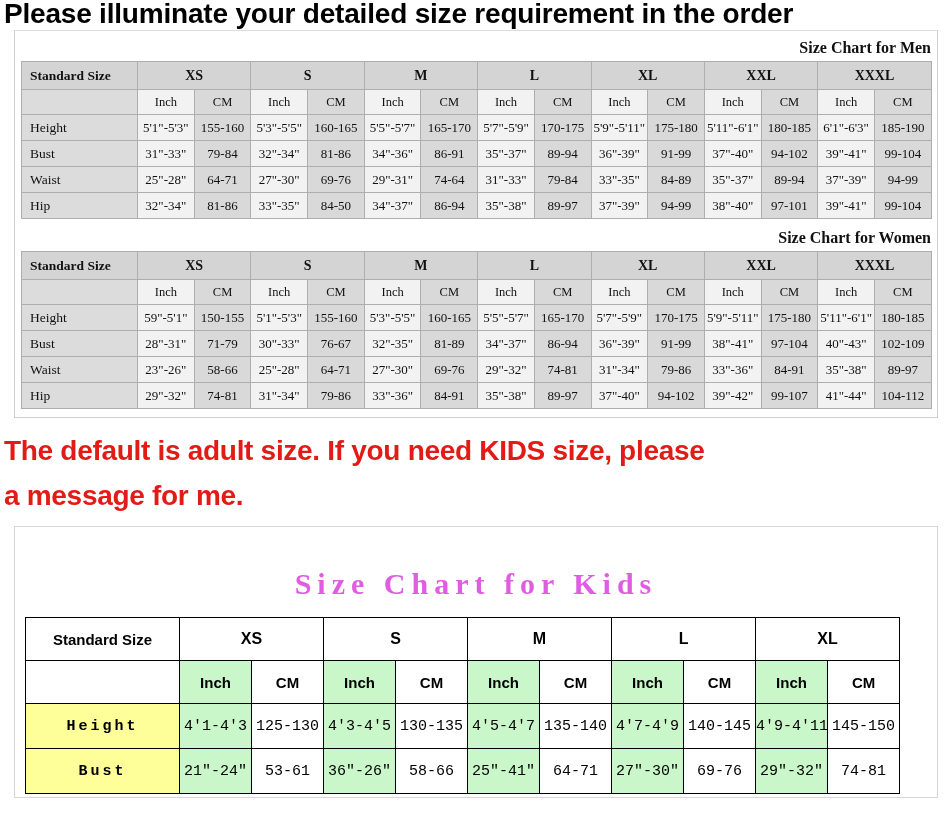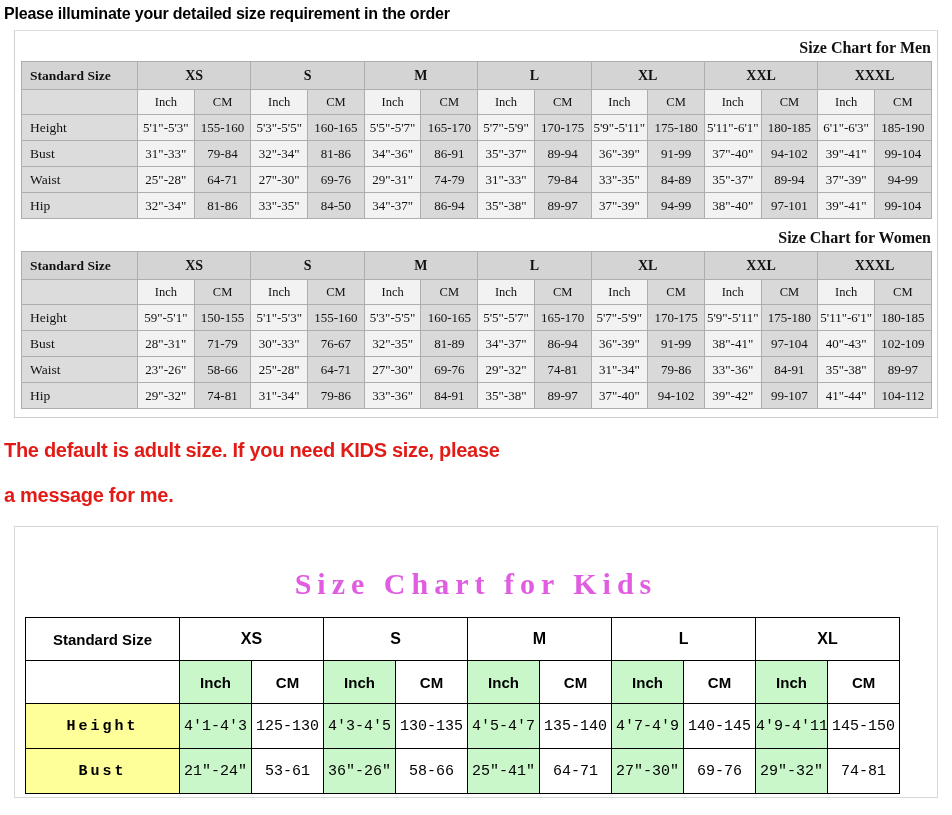--- a/index.html
+++ b/index.html
@@ -17,21 +17,21 @@
   .page {
     position: relative;
     width: 952px;
     height: 815px;
   }
 
   
   .top-heading {
     font-family: "Liberation Sans", sans-serif;
     font-weight: bold;
-    font-size: 16px;
+    font-size: 28px;
     color: #000000;
     line-height: 24px;
     padding: 2px 17px 4px 4px;
     letter-spacing: -0.2px;
     white-space: nowrap;
   }
 
   
   .adult-frame {
     margin: 0 14px 0 14px;
@@ -96,21 +96,21 @@
     padding-left: 8px;
     font-size: 13.5px;
   }
   table.adult td.v-inch { background: #f2f2f2; }
   table.adult td.v-cm   { background: #d9d9d9; }
 
   
   .notice {
     font-family: "Liberation Sans", sans-serif;
     font-weight: bold;
-    font-size: 20px;
+    font-size: 28px;
     line-height: 45px;
     color: #e31b16;
     padding: 10px 0 4px 4px;
     letter-spacing: -0.3px;
   }
   .notice .ln { display: block; white-space: nowrap; }
 
   
   .kids-frame {
     margin: 4px 14px 0 14px;
@@ -251,21 +251,21 @@
             <td class="v-inch">39"-41"</td>
             <td class="v-cm">99-104</td>
           </tr>
           <tr>
             <td class="lbl">Waist</td>
             <td class="v-inch">25"-28"</td>
             <td class="v-cm">64-71</td>
             <td class="v-inch">27"-30"</td>
             <td class="v-cm">69-76</td>
             <td class="v-inch">29"-31"</td>
-            <td class="v-cm">74-79</td>
+            <td class="v-cm">74-64</td>
             <td class="v-inch">31"-33"</td>
             <td class="v-cm">79-84</td>
             <td class="v-inch">33"-35"</td>
             <td class="v-cm">84-89</td>
             <td class="v-inch">35"-37"</td>
             <td class="v-cm">89-94</td>
             <td class="v-inch">37"-39"</td>
             <td class="v-cm">94-99</td>
           </tr>
           <tr>

